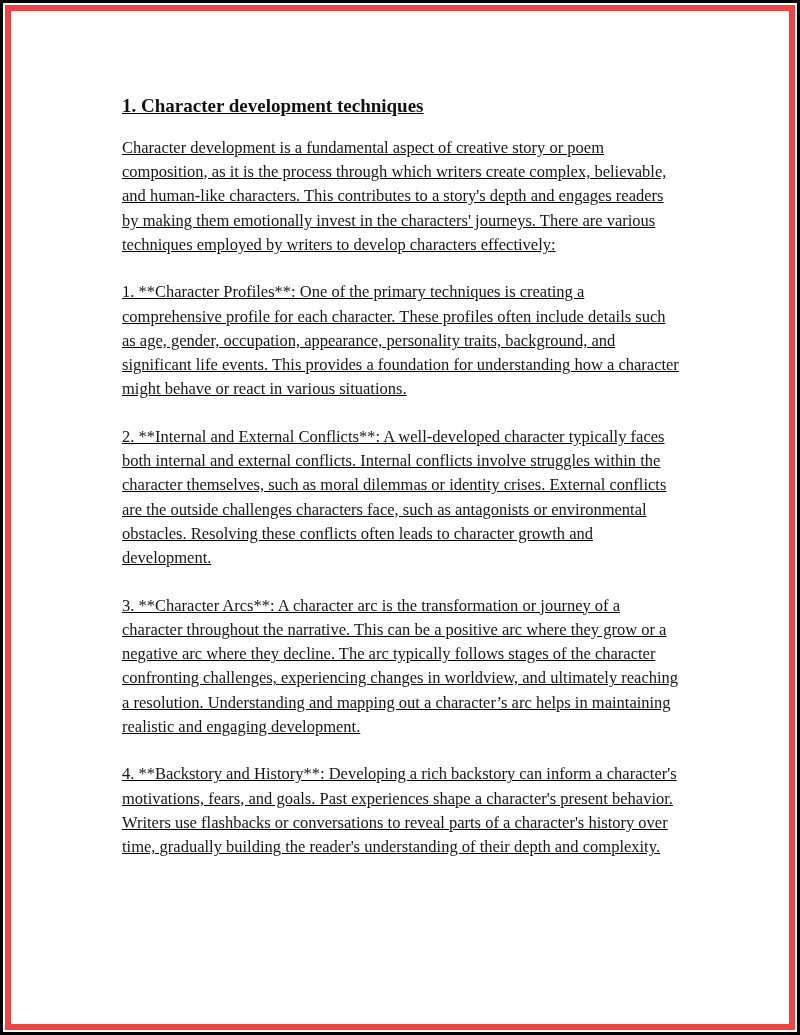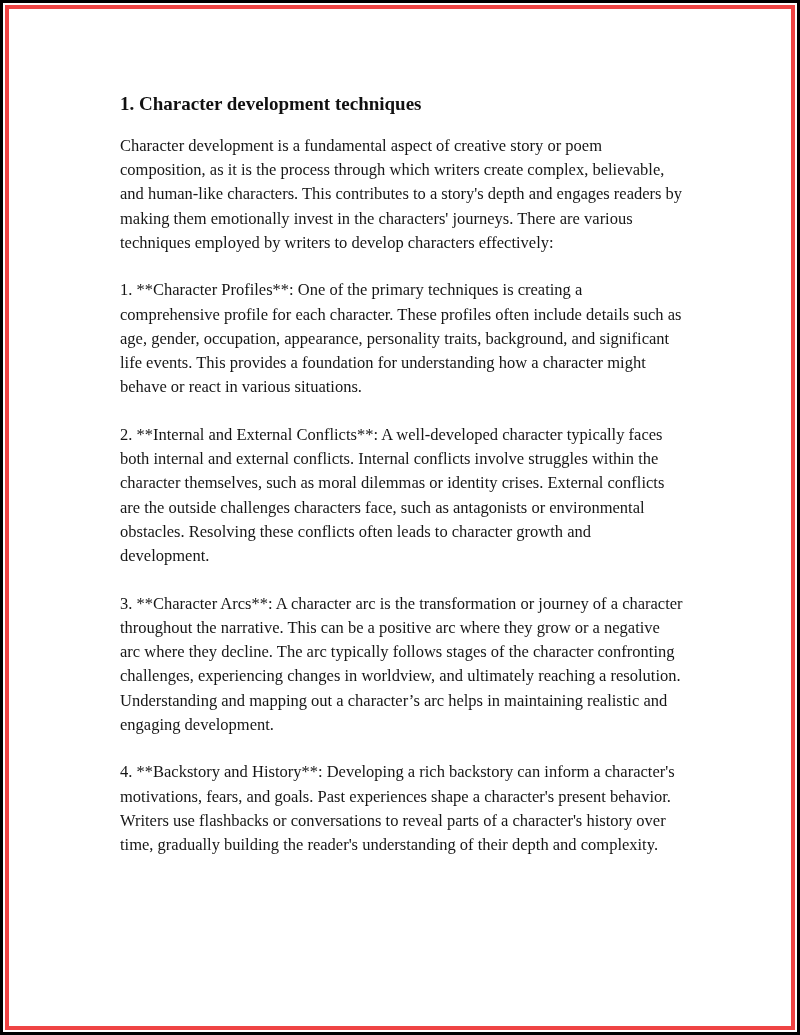--- a/index.html
+++ b/index.html
@@ -12,23 +12,24 @@
     height: 1035px;
     box-sizing: border-box;
     border: 3px solid #000000;
     padding: 2px;
     background: #ffffff;
   }
   .page-inner {
     width: 100%;
     height: 100%;
     box-sizing: border-box;
-    border: 4px solid #ef4444;
+    border: 6px solid #ef4444;
     background: #ffffff;
     overflow: hidden;
+    text-decoration: underline;
   }
   .doc-content {
     box-sizing: border-box;
     padding: 84px 108px 0 111px;
     color: #161616;
   }
   .doc-heading {
     font-family: "Liberation Serif", serif;
     font-weight: bold;
     font-size: 19px;

